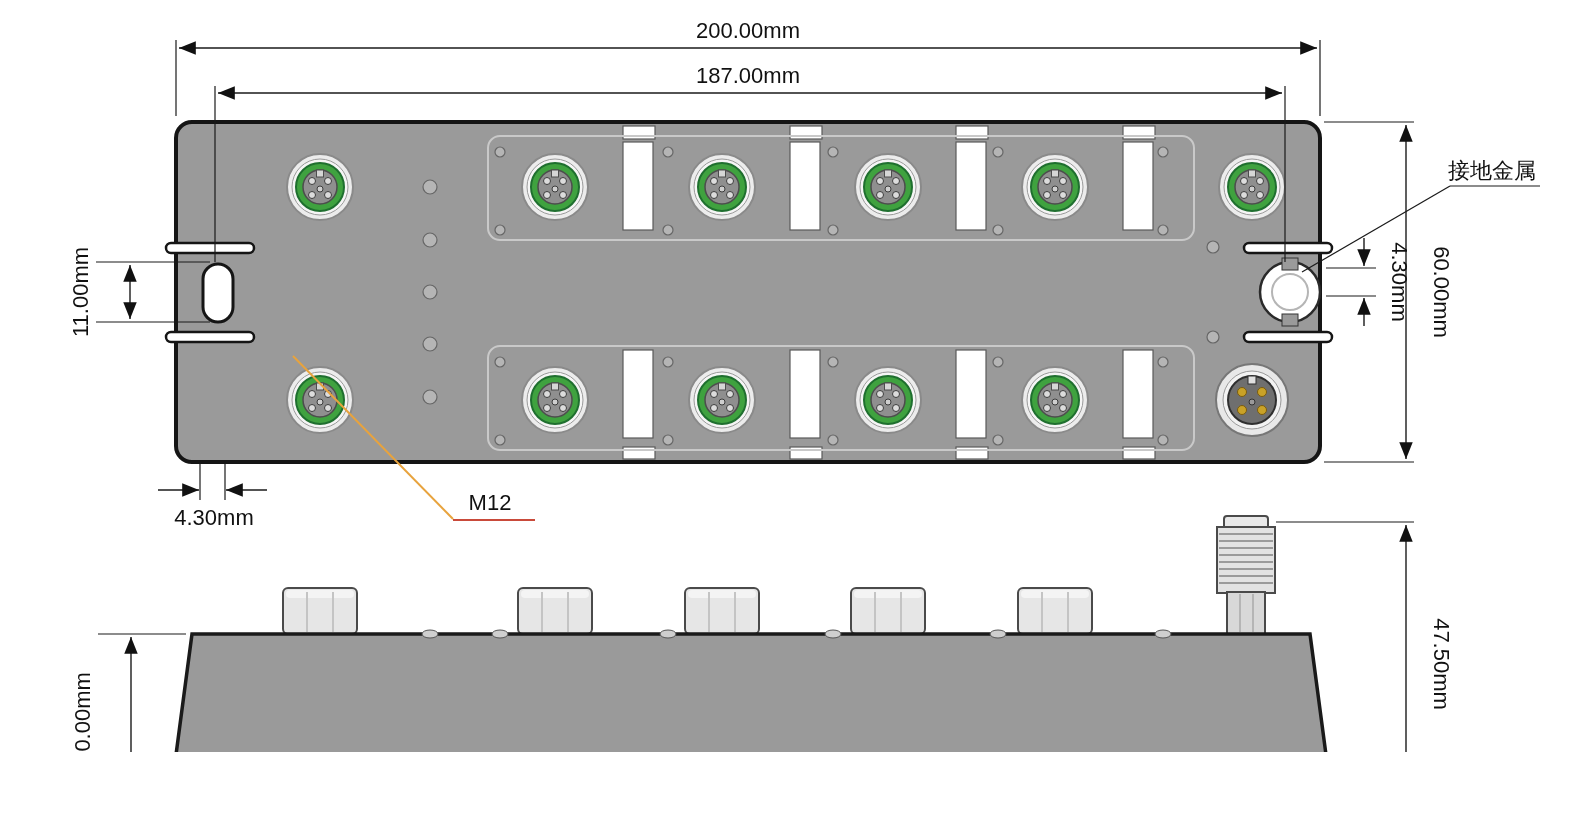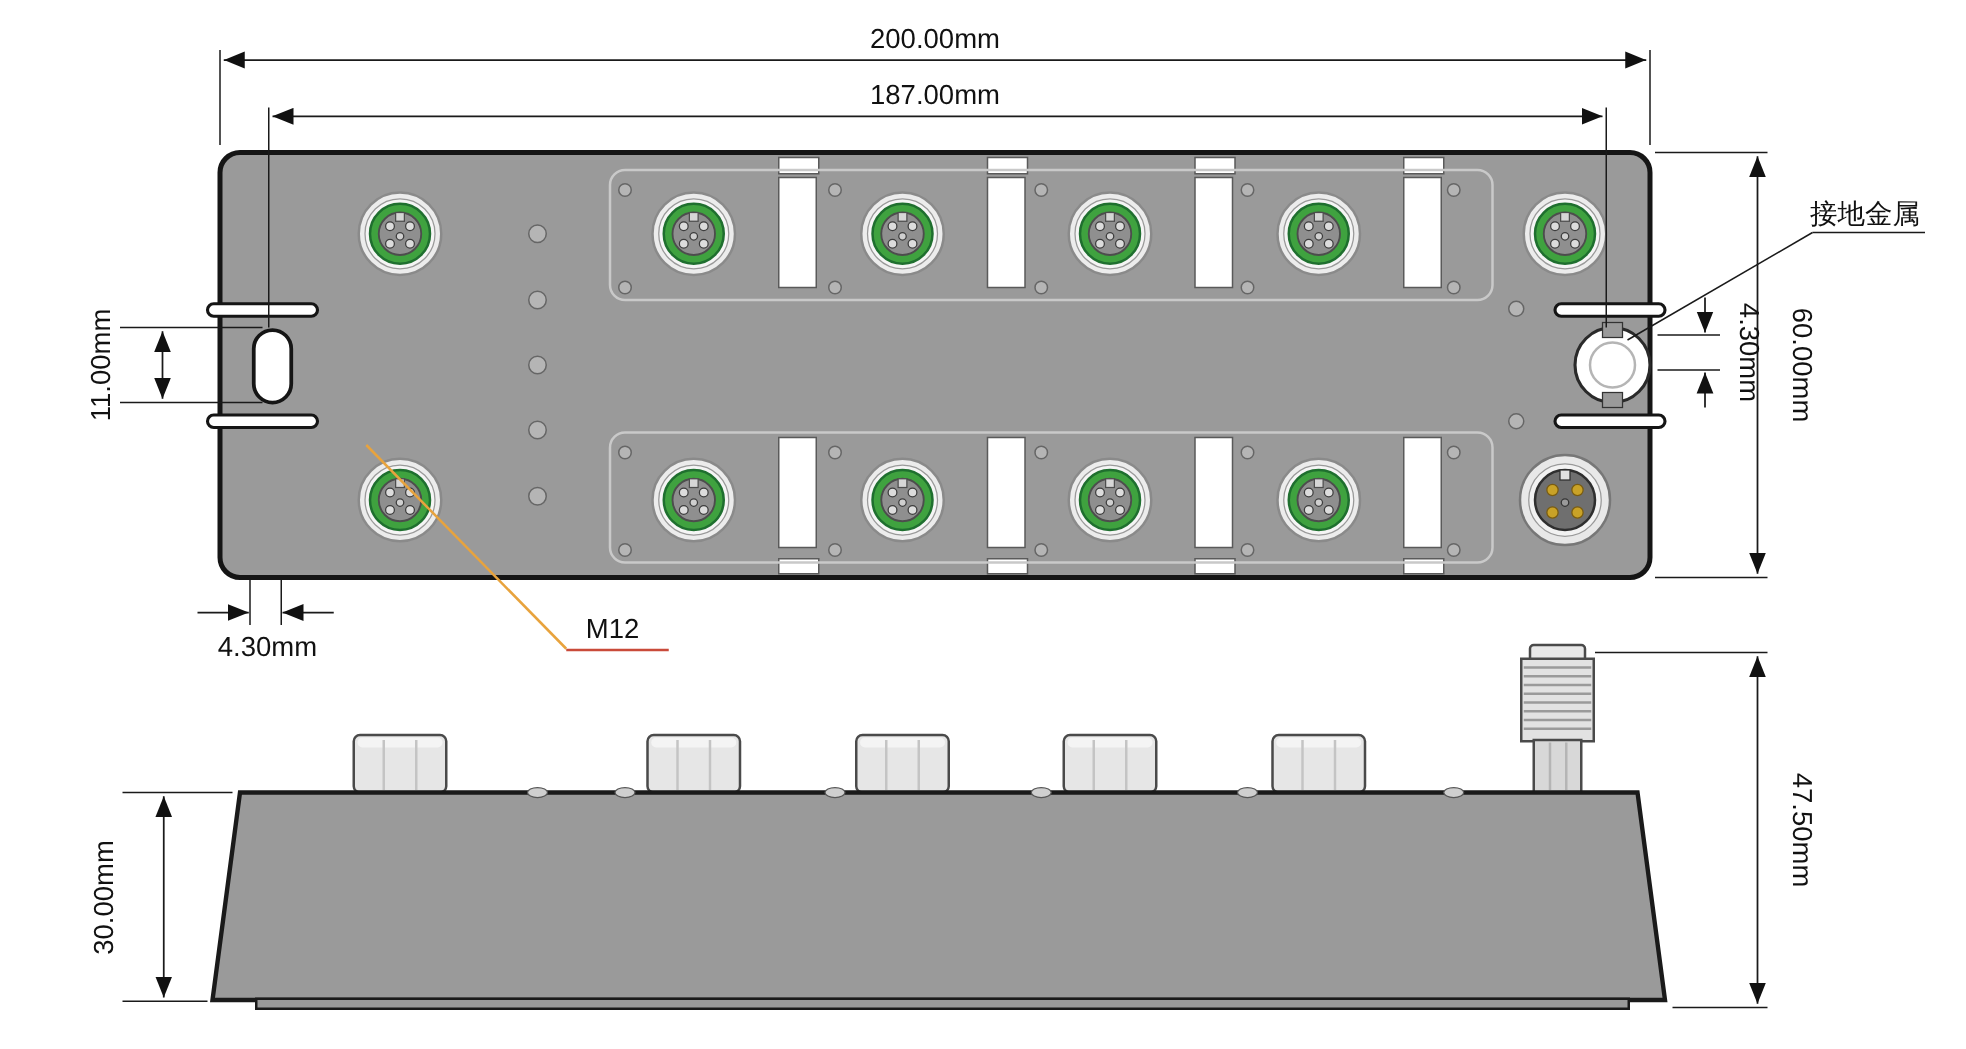--- a/index.html
+++ b/index.html
@@ -4,21 +4,21 @@
 <style>
   html, body {
     margin: 0;
     padding: 0;
     background: #ffffff;
     font-family: "Liberation Sans", sans-serif;
   }
   .stage {
     position: relative;
     width: 1573px;
-    height: 839px;
+    height: 752px;
     background: #ffffff;
     overflow: hidden;
   }
   svg { display: block; }
   .ext  { stroke: #1a1a1a; stroke-width: 1.2; fill: none; }
   .dim  { stroke: #1a1a1a; stroke-width: 1.4; fill: none; }
   .dimtext {
     font-family: "Liberation Sans", sans-serif;
     font-size: 22px;
     fill: #111111;

